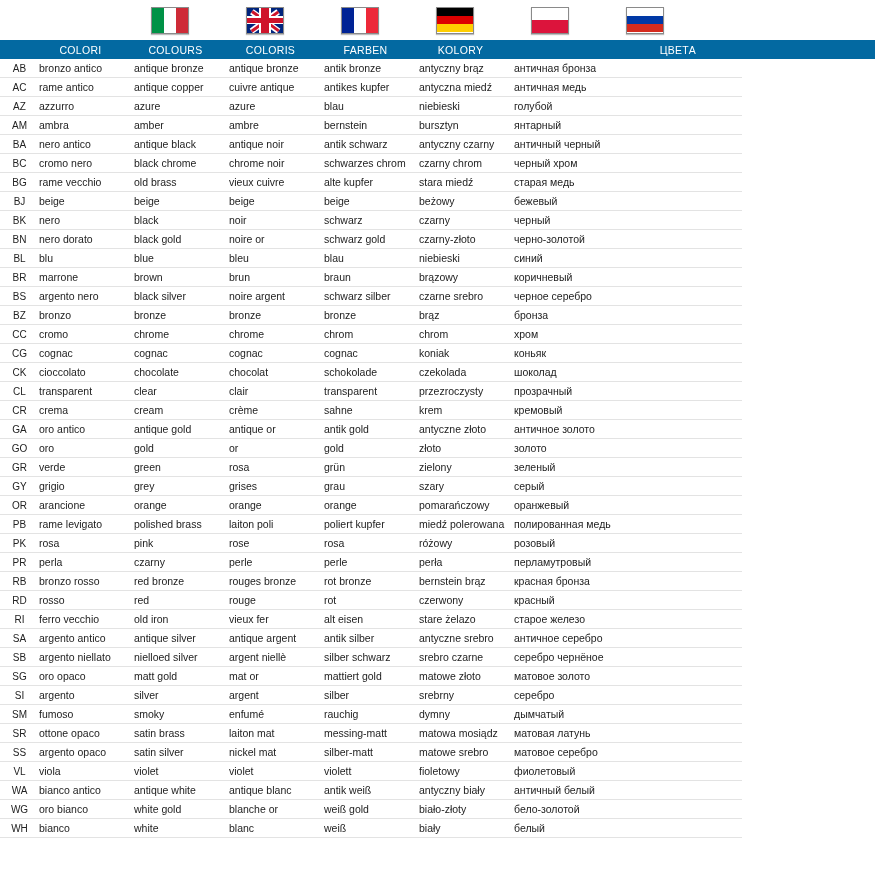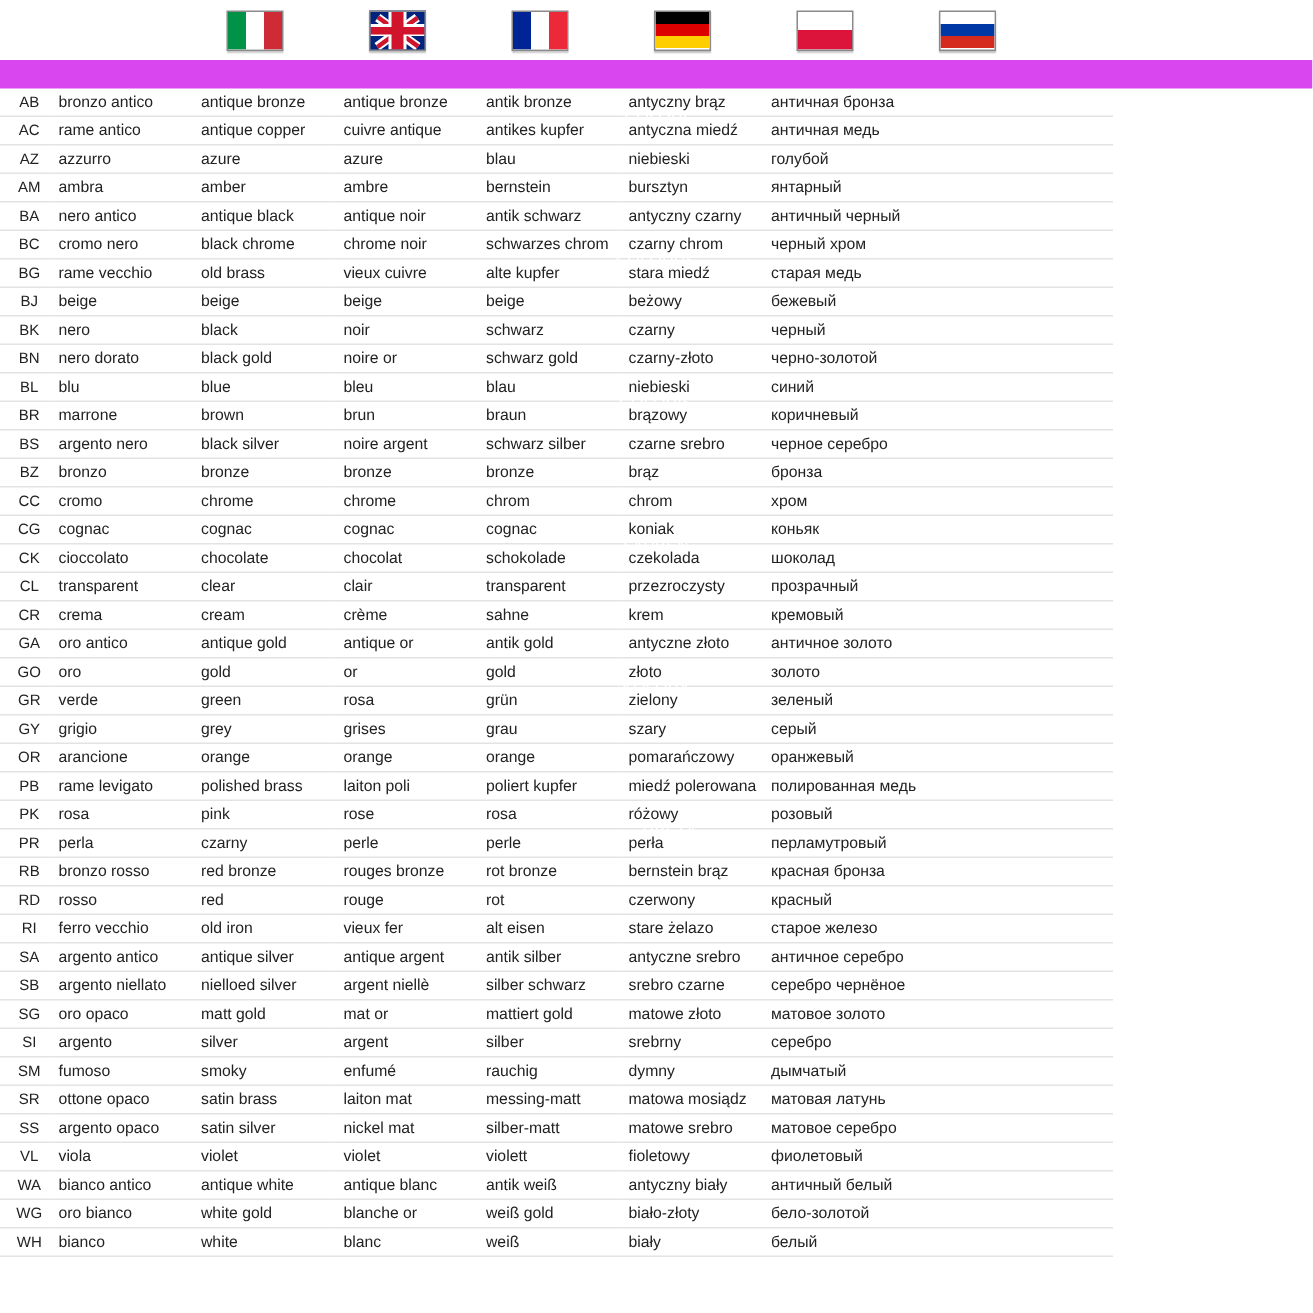--- a/index.html
+++ b/index.html
@@ -77,39 +77,38 @@
   .flag-uk .uk-vw { position: absolute; left: 0; top: 33%; width: 100%; height: 34%; background: #fff; }
   .flag-uk .uk-hw { position: absolute; top: 0; left: 33%; height: 100%; width: 34%; background: #fff; }
   .flag-uk .uk-vr { position: absolute; left: 0; top: 40%; width: 100%; height: 20%; background: #cf142b; }
   .flag-uk .uk-hr { position: absolute; top: 0; left: 40%; height: 100%; width: 20%; background: #cf142b; }
 
   
 
   
   .header-row {
     display: flex;
-    background: #d946ef;
+    background: #0369a1;
     color: #ffffff;
     height: 19px;
     align-items: center;
     font-size: 10.5px;
     font-weight: normal;
     letter-spacing: 0.3px;
-    flex-direction: column;
   }
   .header-row .code-col {
     width: 33px;
     flex: 0 0 33px;
   }
   .header-row .lang-col {
     width: 95px;
     flex: 0 0 95px;
     text-align: center;
   }
-  .header-row .lang-col.last { flex: 0 0 170px; width: 170px; text-align: center; padding-left: 18px;}
+  .header-row .lang-col.last { flex: 0 0 170px; width: 170px; text-align: right; padding-left: 18px;}
 
   
   .table {
     width: 742px;
     border-collapse: collapse;
     table-layout: fixed;
     font-size: 10.5px;
   }
   .table td {
     height: 18px;

